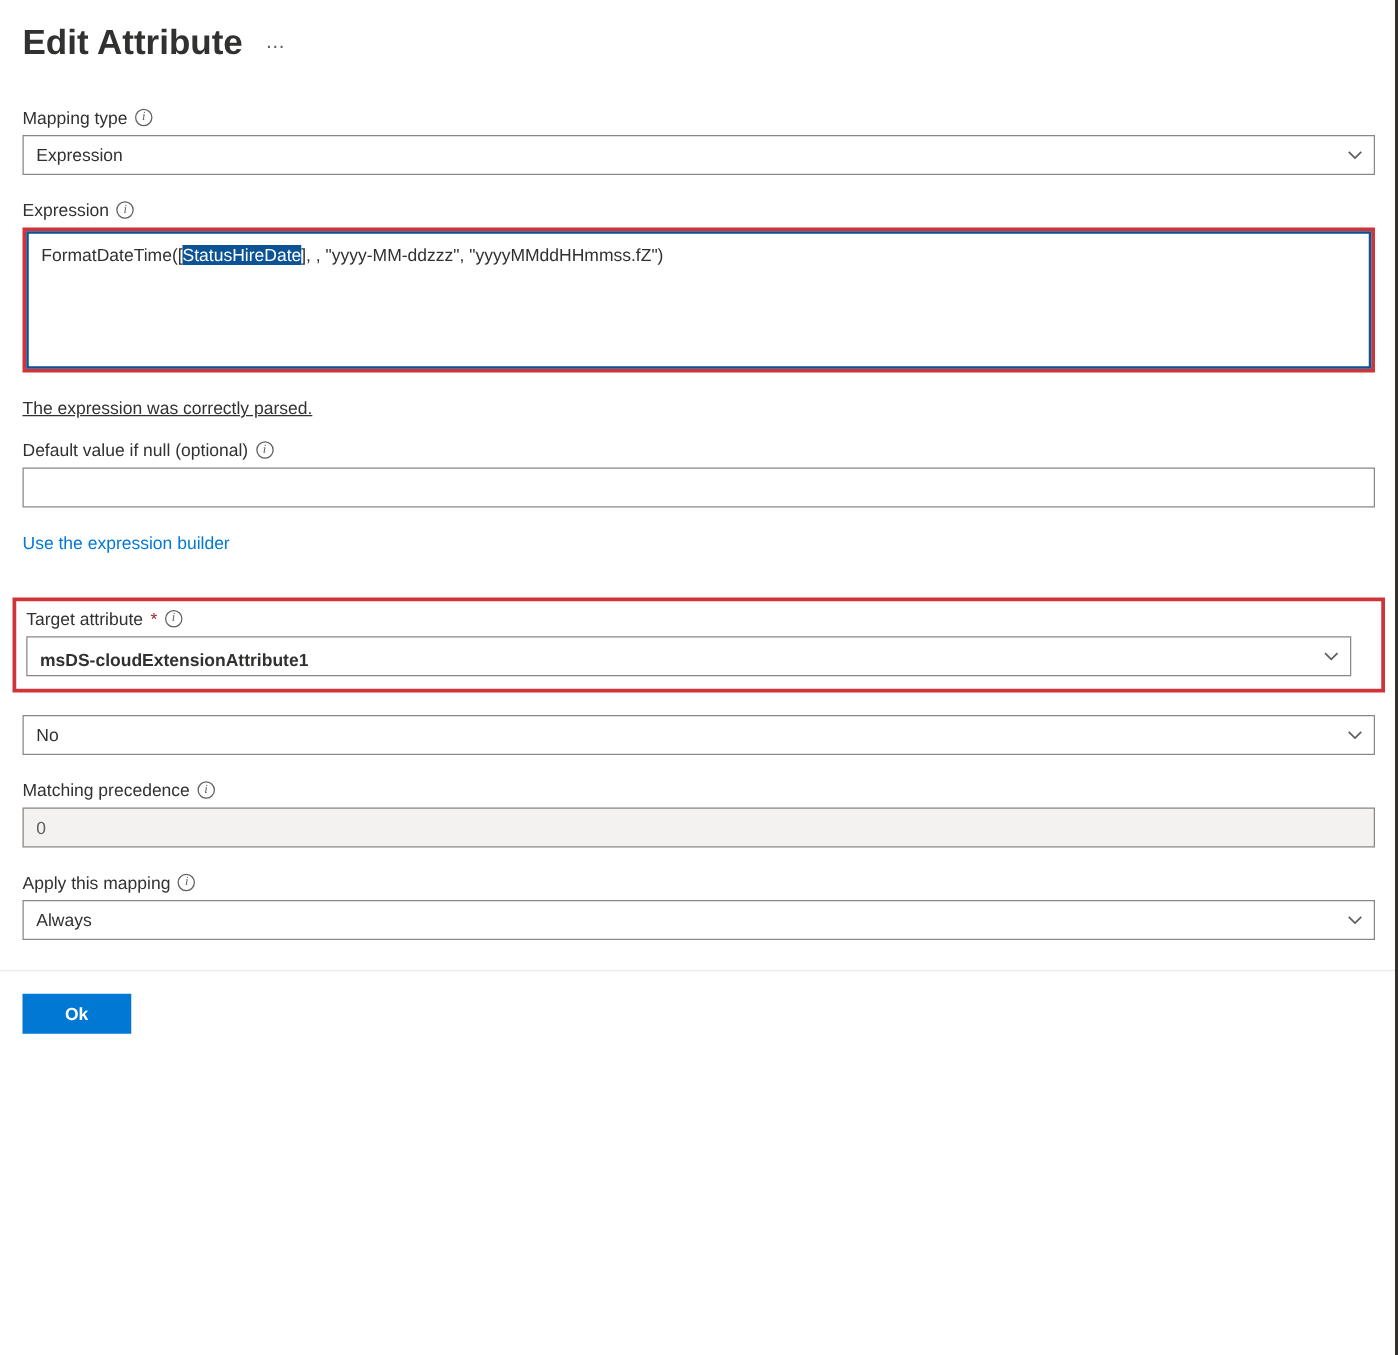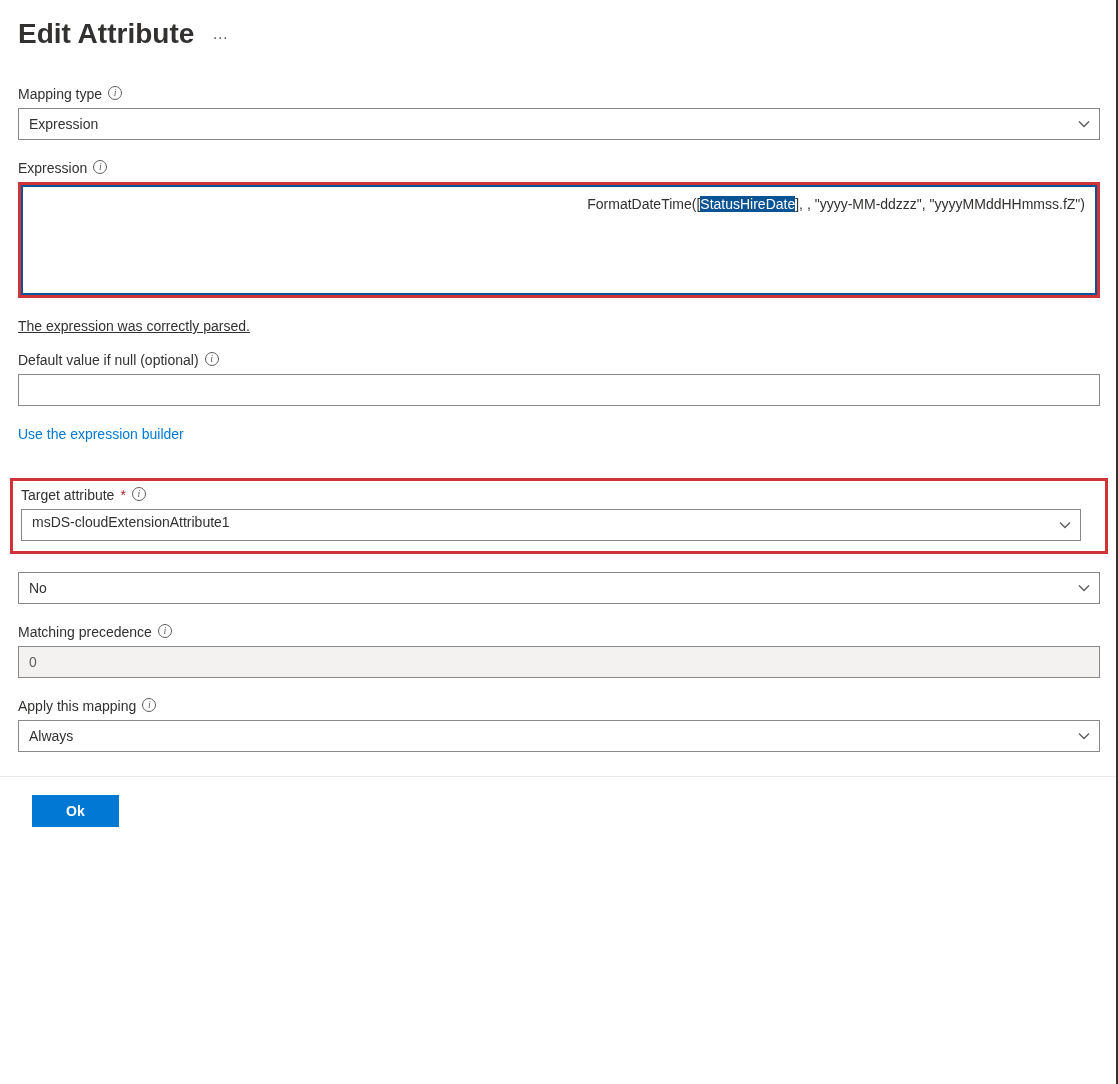--- a/index.html
+++ b/index.html
@@ -19,21 +19,21 @@
     .more-dots {
       margin-left: 18px;
       color: #605e5c;
       letter-spacing: 2px;
       cursor: pointer;
       font-size: 16px;
     }
     .field-group { margin-bottom: 20px; }
     .field-label {
       display: flex;
-      align-items: flex-start;
+      align-items: center;
       gap: 6px;
       font-size: 14px;
       color: #323130;
       margin-bottom: 6px;
     }
     .required-star { color: #a4262c; }
     .info-icon {
       width: 14px;
       height: 14px;
       border: 1px solid #605e5c;
@@ -74,21 +74,20 @@
     }
     .textarea-inner {
       border: 2px solid #0b5394;
       padding: 8px 10px;
       min-height: 110px;
       font-size: 14px;
       font-family: 'Segoe UI', sans-serif;
       line-height: 1.4;
       white-space: pre-wrap;
       word-wrap: break-word;
-      text-align: right;
     }
     .expr-prefix, .expr-suffix { }
     .expr-highlight {
       background: #0b5394;
       color: #fff;
     }
     .status-text {
       font-size: 14px;
       color: #323130;
       margin-bottom: 18px;
@@ -117,21 +116,20 @@
     }
     .ok-button {
       background: #0078d4;
       color: #fff;
       border: none;
       padding: 8px 34px;
       font-size: 14px;
       font-family: inherit;
       cursor: pointer;
       font-weight: 600;
-      margin-left: 14px;
     }
     .right-border {
       position: fixed;
       top: 0;
       right: 0;
       width: 2px;
       height: 100%;
       background: #323130;
     }
   </style>
@@ -188,21 +186,21 @@
 <a class="link-text">Use the expression builder</a>
 
 
 <div class="red-box">
   <div class="field-label">
     <span>Target attribute</span>
     <span class="required-star">*</span>
     <span class="info-icon">i</span>
   </div>
   <div class="select-wrapper">
-    <div class="select-control" style="display:flex;align-items:flex-start;">
+    <div class="select-control" style="display:flex;align-items:flex-end;font-weight:bold;">
       <span>msDS-cloudExtensionAttribute1</span>
     </div>
     <span class="chevron-down">
       <svg width="12" height="12" viewBox="0 0 12 12">
           <path d="M1 3.5 L6 8.5 L11 3.5" fill="none" stroke="#605e5c" stroke-width="1.4"></path>
         </svg>
     </span>
   </div>
 </div>
 

